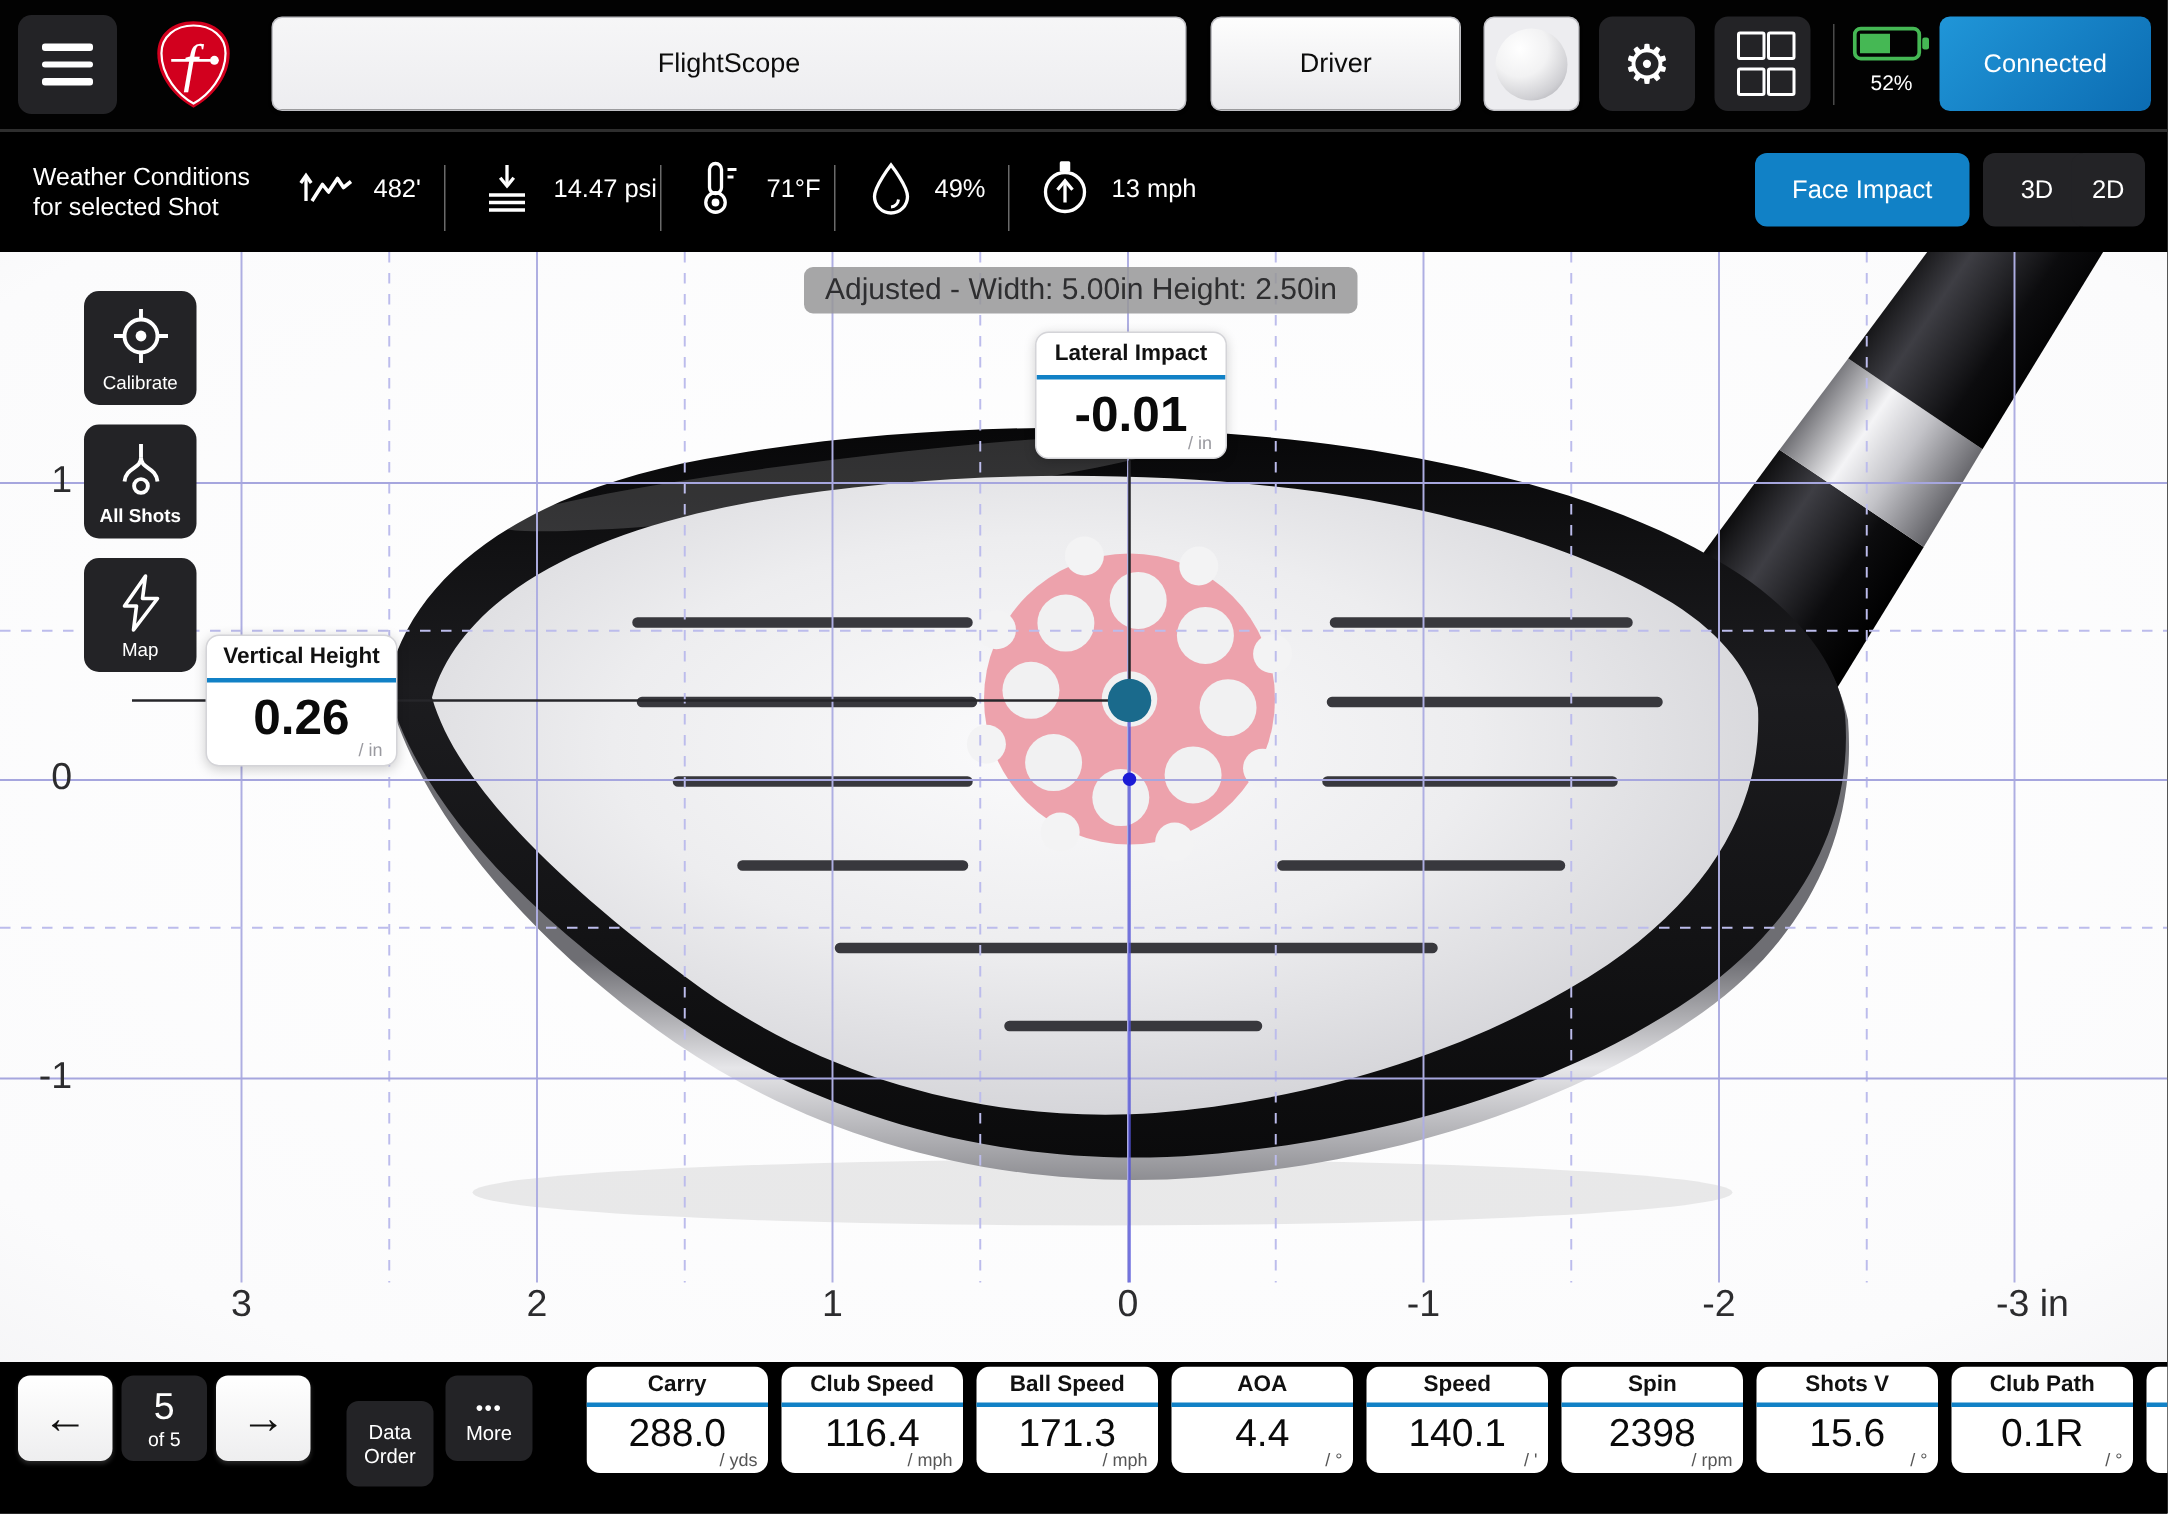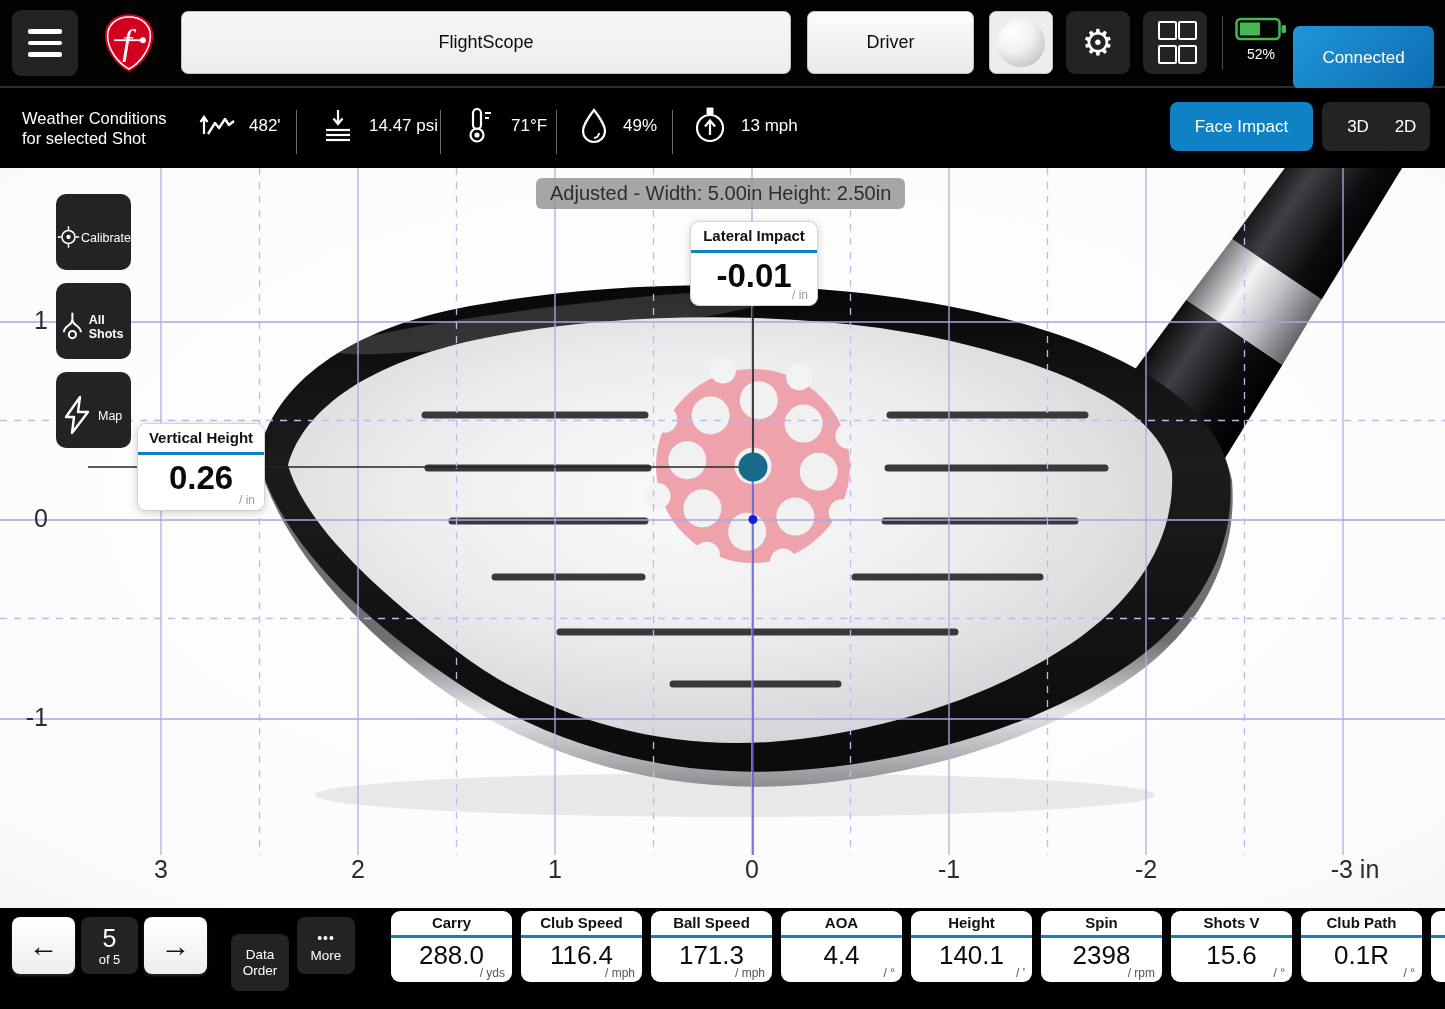--- a/index.html
+++ b/index.html
@@ -6,30 +6,30 @@
   #screen{position:relative;width:1445px;height:1009px;overflow:hidden;background:#000;}
   .abs{position:absolute;}
   
   .topbar{left:0;top:0;width:1445px;height:86px;background:#020202;border-bottom:2px solid #2e2e2e;}
   .weatherbar{left:0;top:88px;width:1445px;height:80px;background:#000;}
   .chart-area{left:0;top:168px;width:1445px;height:813px;background:#fff;}
   .footerbar{left:0;top:908px;width:1445px;height:101px;background:#000;}
   
   .darkbtn{background:#232326;border-radius:9px;display:flex;align-items:center;justify-content:center;color:#fff;box-sizing:border-box;}
   .lightbtn{background:linear-gradient(#fdfdfd,#e9e9ec);border:1px solid #bfbfc4;border-radius:7px;display:flex;align-items:center;justify-content:center;color:#0c0c0c;box-sizing:border-box;box-shadow:0 1px 2px rgba(0,0,0,.4);}
-  .bluebtn{background:linear-gradient(135deg,#2096d8,#0c6cb2);border-radius:7px;display:flex;align-items:center;justify-content:center;color:#fff;margin-top:15px;}
+  .bluebtn{background:linear-gradient(135deg,#2096d8,#0c6cb2);border-radius:7px;display:flex;align-items:center;justify-content:center;color:#fff;}
   .hbar{width:34px;height:4.5px;background:#fff;border-radius:2px;margin:3.5px 0;}
   
   .wx-label{color:#fff;font-size:16.5px;line-height:20px;}
   .wx-val{color:#fff;font-size:17px;white-space:nowrap;}
   .wx-div{width:1px;height:44px;background:#6a6a6a;}
   .wx-item{display:flex;align-items:center;gap:11px;}
   .viewbtn{height:49px;border-radius:8px;display:flex;align-items:center;justify-content:center;font-size:17px;color:#fff;}
   
-  .toolbtn{width:75px;height:76px;background:#232326;border-radius:10px;display:flex;flex-direction:row;align-items:center;justify-content:flex-start;padding-top:9px;box-sizing:border-box;}
+  .toolbtn{width:75px;height:76px;background:#232326;border-radius:10px;display:flex;flex-direction:column;align-items:center;justify-content:flex-start;padding-top:9px;box-sizing:border-box;}
   .toolbtn .tlabel{color:#fff;font-size:12.5px;margin-top:3px;}
   
   .card{background:#fff;border:1px solid #d4d4d8;border-radius:9px;box-shadow:0 2px 8px rgba(0,0,0,.18);box-sizing:border-box;overflow:hidden;}
   .card .ctitle{font-size:15px;font-weight:700;color:#111;text-align:center;padding-top:5px;height:23px;}
   .card .cline{height:3px;background:#1181c6;}
   .card .cval{font-size:33px;font-weight:600;color:#0a0a0a;text-align:center;margin-top:4px;}
   .card .cunit{position:absolute;right:9px;bottom:3px;font-size:12px;color:#9a9aa0;}
   
   .pill{background:rgba(150,150,152,.85);border-radius:6px;color:#2e2e30;font-size:20px;padding:4px 14px;white-space:nowrap;}
   
@@ -354,21 +354,21 @@
         <div class="tval">171.3</div>
         <div class="tunit">/ mph</div>
       </div>
       <div class="tile">
         <div class="tlab">AOA</div>
           <div class="tline"></div>
         <div class="tval">4.4</div>
         <div class="tunit">/ °</div>
       </div>
       <div class="tile">
-        <div class="tlab">Height</div>
+        <div class="tlab">Speed</div>
           <div class="tline"></div>
         <div class="tval">140.1</div>
         <div class="tunit">/ '</div>
       </div>
       <div class="tile">
         <div class="tlab">Spin</div>
           <div class="tline"></div>
         <div class="tval">2398</div>
         <div class="tunit">/ rpm</div>
       </div>

